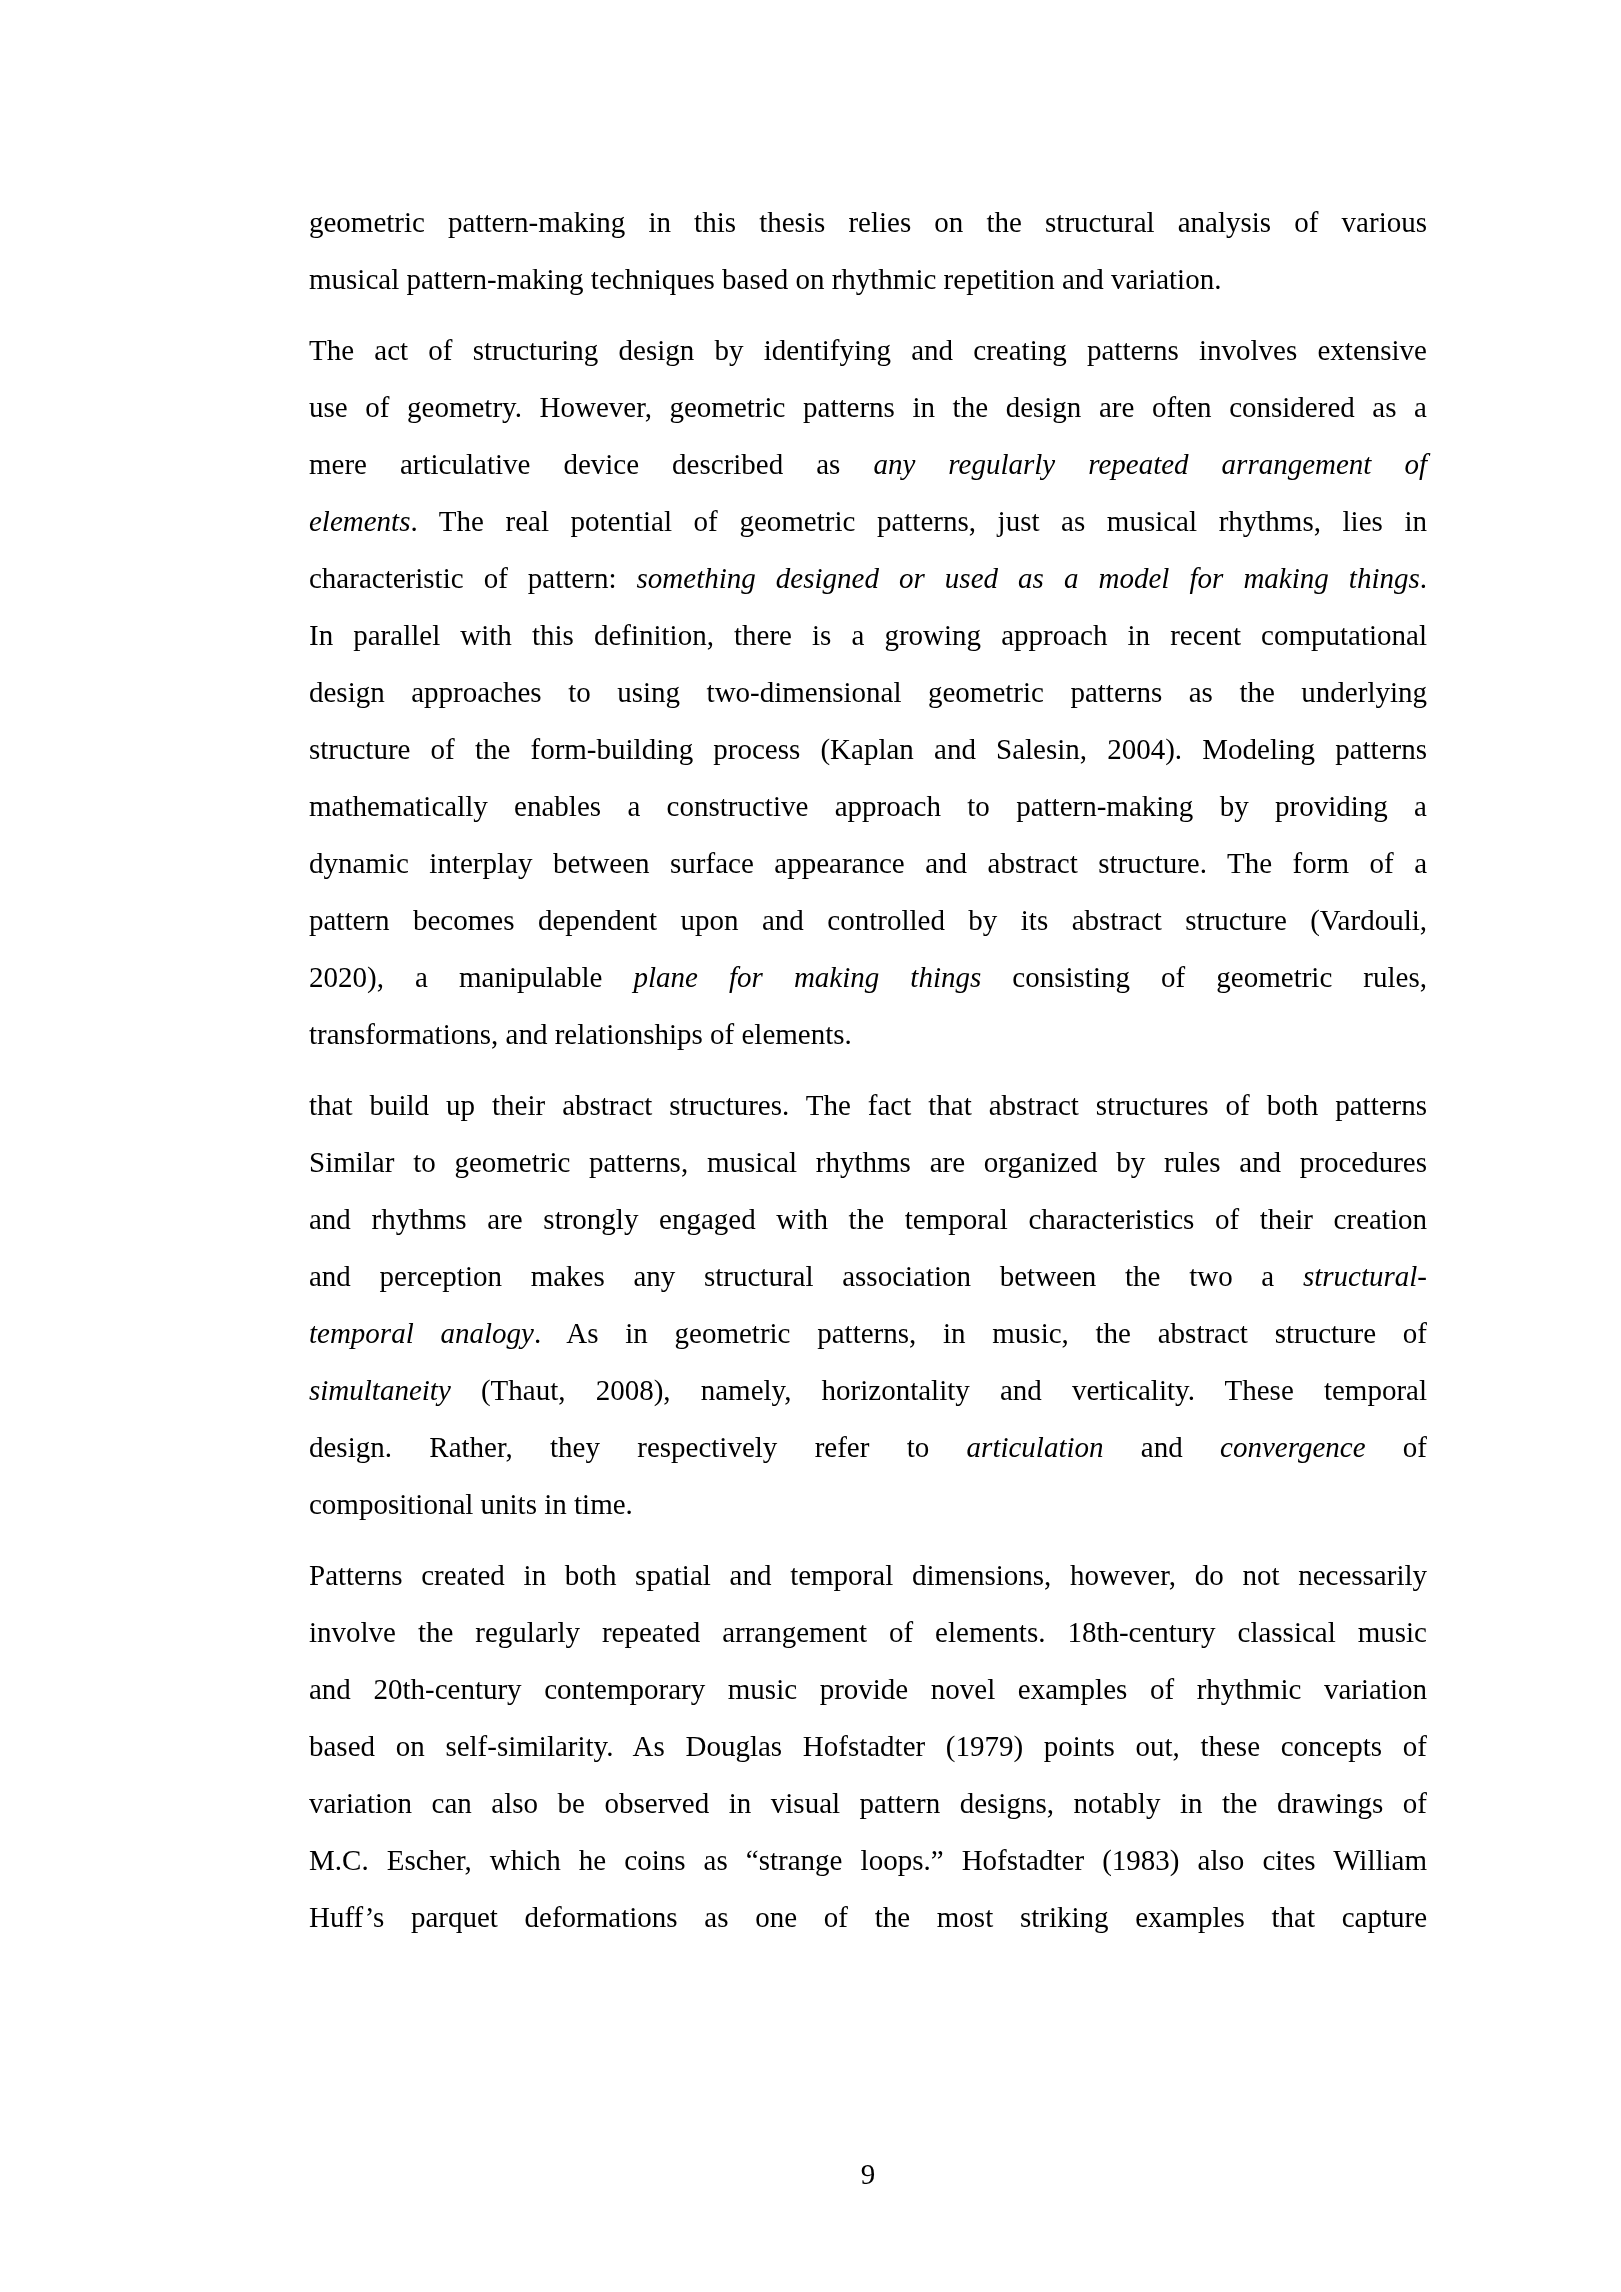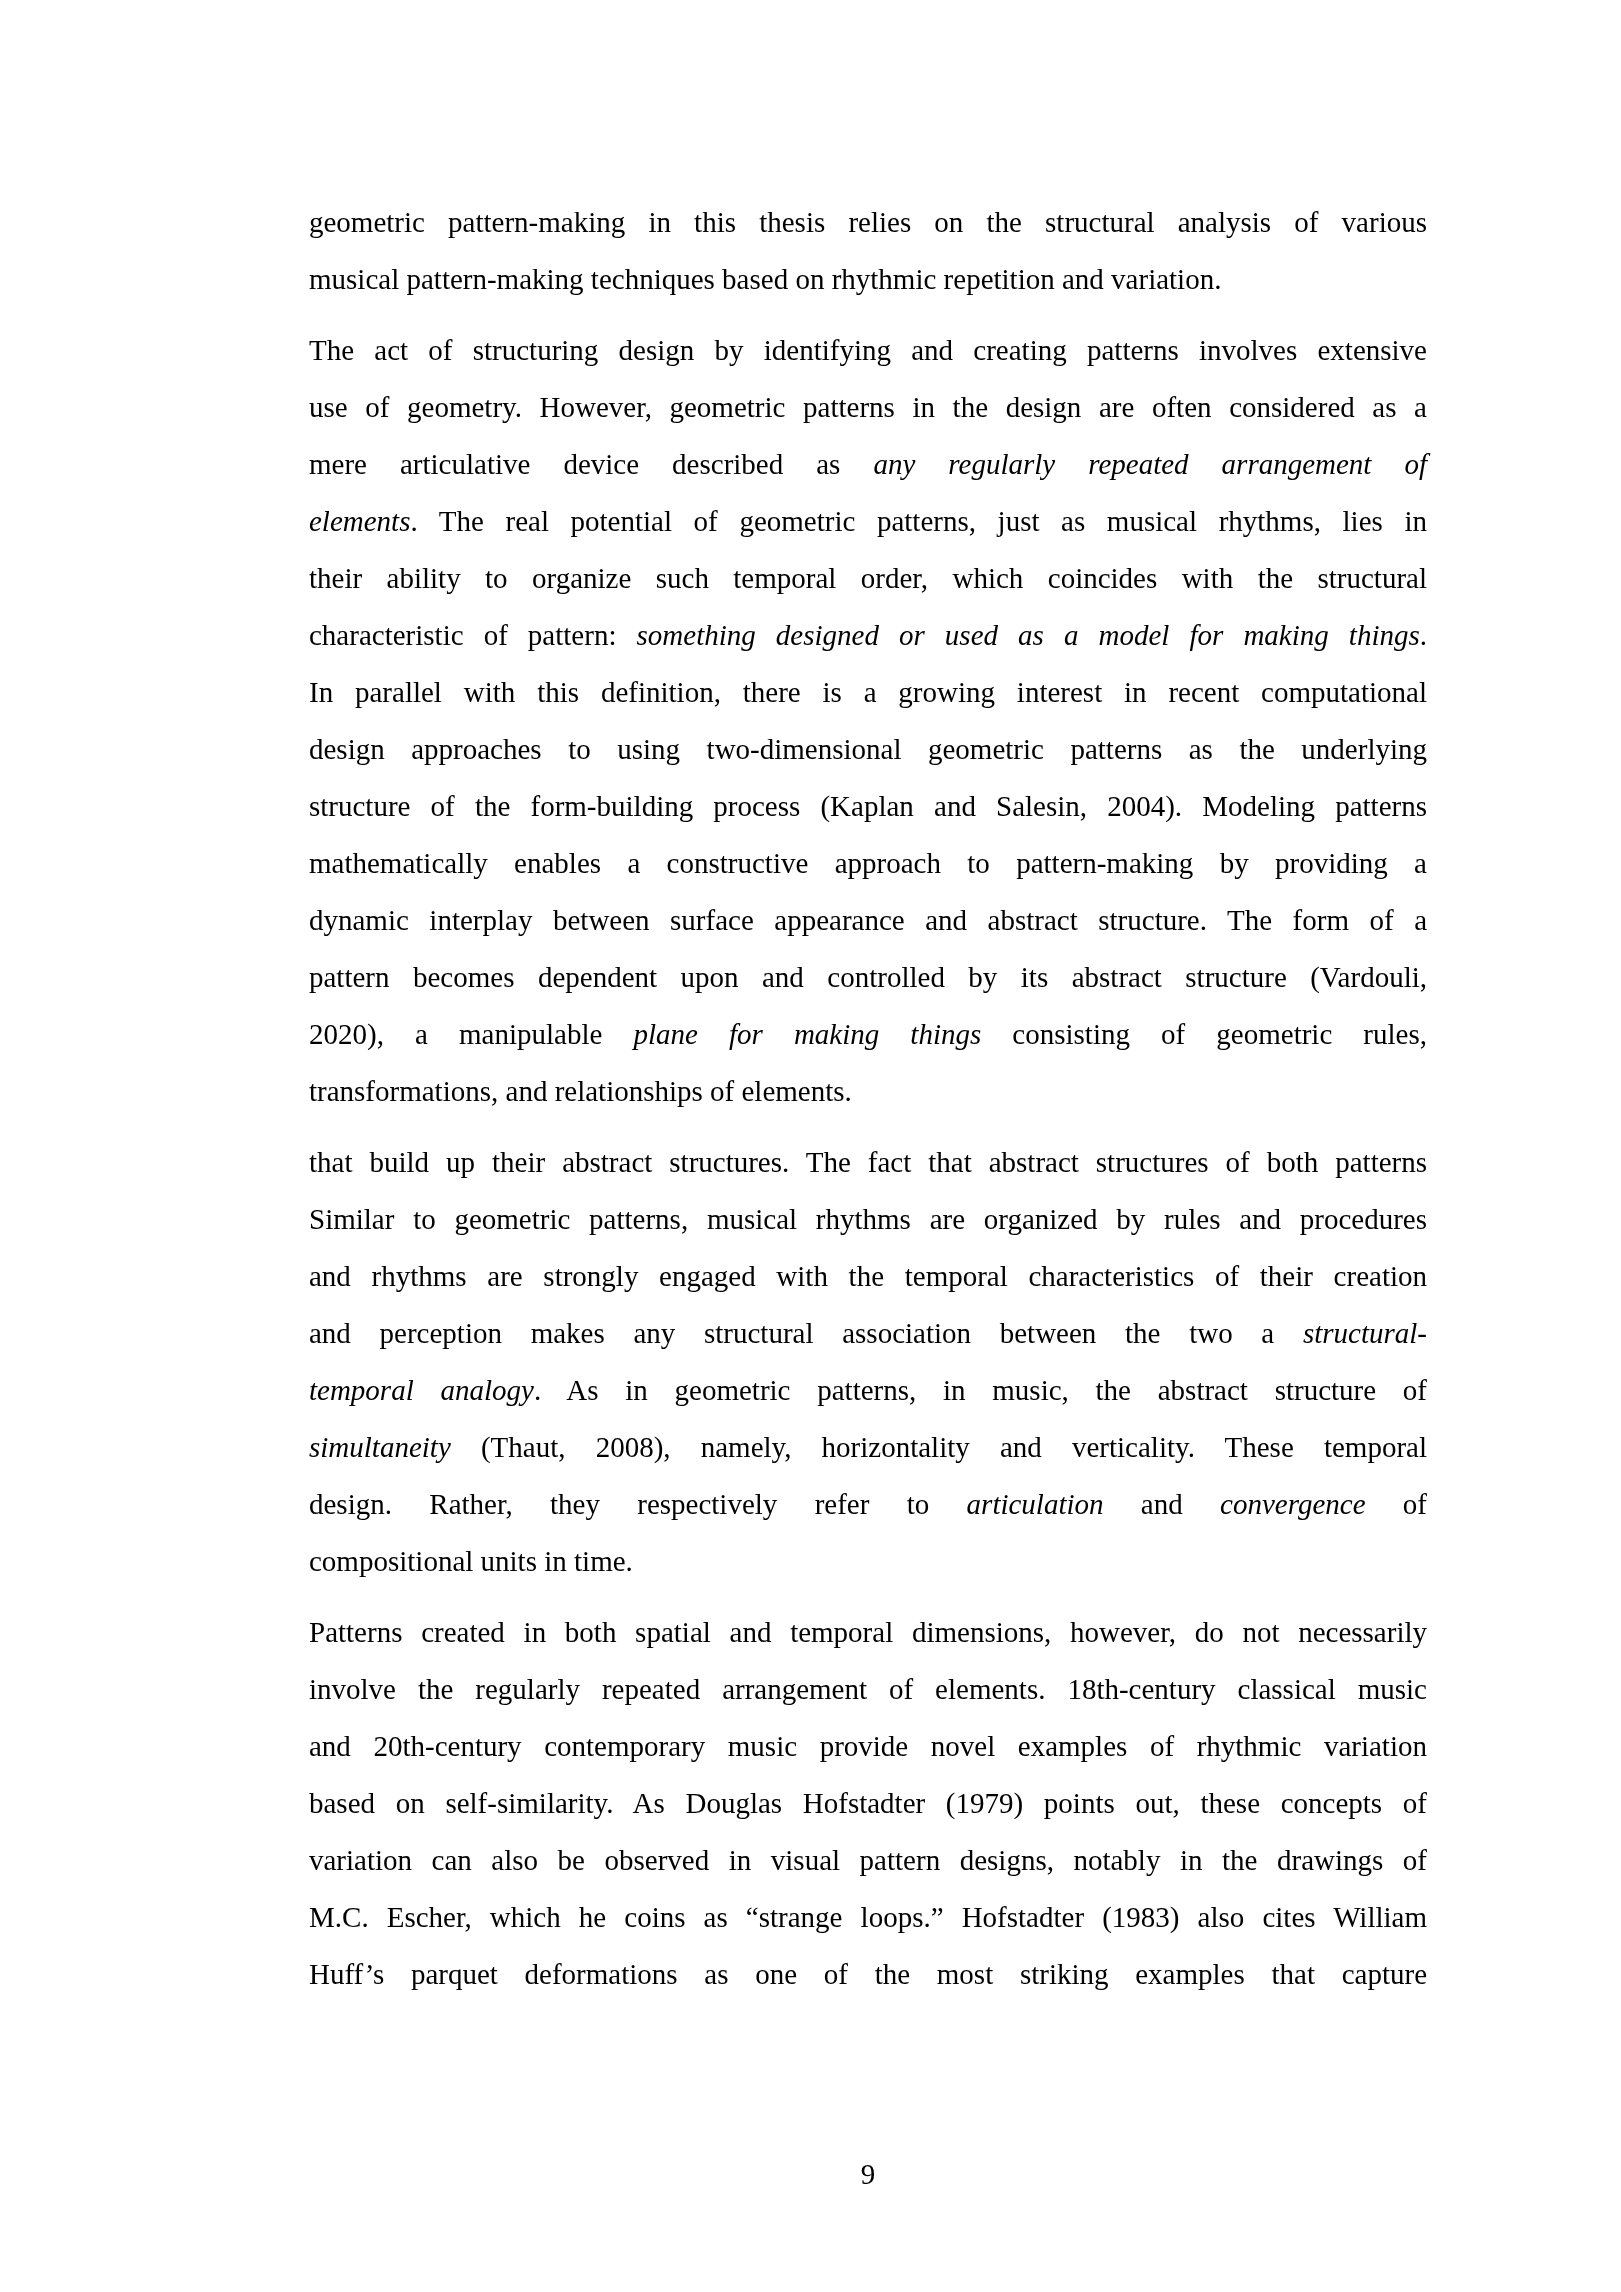--- a/index.html
+++ b/index.html
@@ -34,23 +34,22 @@
   <div class="column" id="column">
       <div class="para">
         <div class="line" style="white-space: normal;"><span>geometric pattern-making in this thesis relies on the structural analysis of various</span></div>
         <div class="line last" style="white-space: normal;"><span>musical pattern-making techniques based on rhythmic repetition and variation.</span></div>
       </div>
       <div class="para">
         <div class="line" style="white-space: normal;"><span>The act of structuring design by identifying and creating patterns involves extensive</span></div>
         <div class="line" style="white-space: normal;"><span>use of geometry. However, geometric patterns in the design are often considered as a</span></div>
         <div class="line" style="white-space: normal;"><span>mere articulative device described as </span><em>any regularly repeated arrangement of</em></div>
         <div class="line" style="white-space: normal;"><em>elements</em><span>. The real potential of geometric patterns, just as musical rhythms, lies in</span></div>
-        <div class="line" style="white-space: normal;"><span>their ability to organize such temporal order, which coincides with the structural</span></div>
         <div class="line" style="white-space: normal;"><span>characteristic of pattern: </span><em>something designed or used as a model for making things</em><span>.</span></div>
-        <div class="line" style="white-space: normal;"><span>In parallel with this definition, there is a growing interest in recent computational</span></div>
+        <div class="line" style="white-space: normal;"><span>In parallel with this definition, there is a growing approach in recent computational</span></div>
         <div class="line" style="white-space: normal;"><span>design approaches to using two-dimensional geometric patterns as the underlying</span></div>
         <div class="line" style="white-space: normal;"><span>structure of the form-building process (Kaplan and Salesin, 2004). Modeling patterns</span></div>
         <div class="line" style="white-space: normal;"><span>mathematically enables a constructive approach to pattern-making by providing a</span></div>
         <div class="line" style="white-space: normal;"><span>dynamic interplay between surface appearance and abstract structure. The form of a</span></div>
         <div class="line" style="white-space: normal;"><span>pattern becomes dependent upon and controlled by its abstract structure (Vardouli,</span></div>
         <div class="line" style="white-space: normal;"><span>2020), a manipulable </span><em>plane for making things</em><span> consisting of geometric rules,</span></div>
         <div class="line last" style="white-space: normal;"><span>transformations, and relationships of elements.</span></div>
       </div>
       <div class="para">
         <div class="line" style="white-space: normal;"><span>that build up their abstract structures. The fact that abstract structures of both patterns</span></div>

